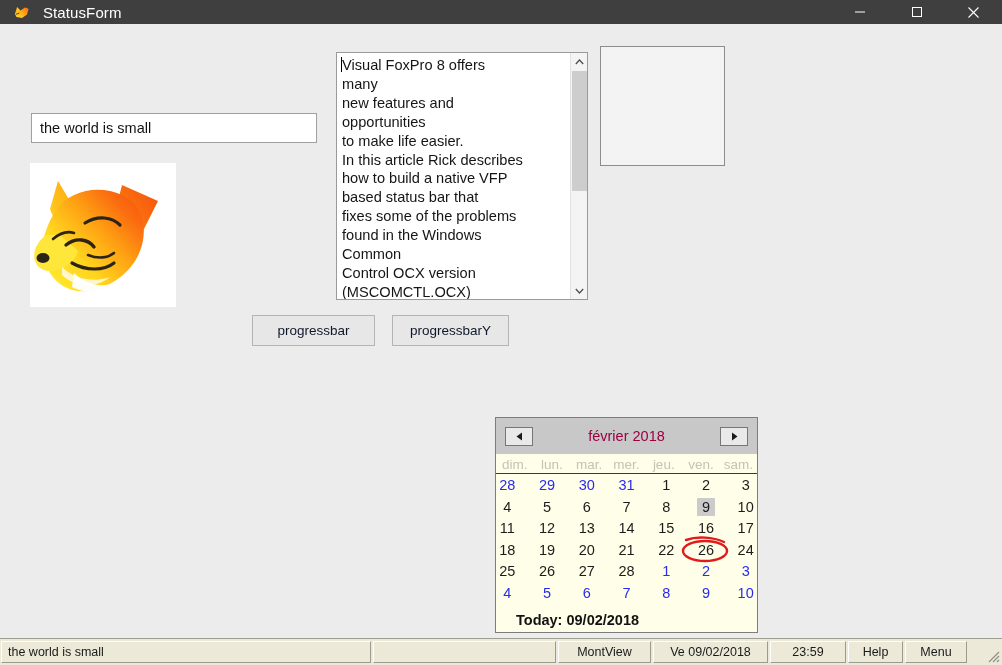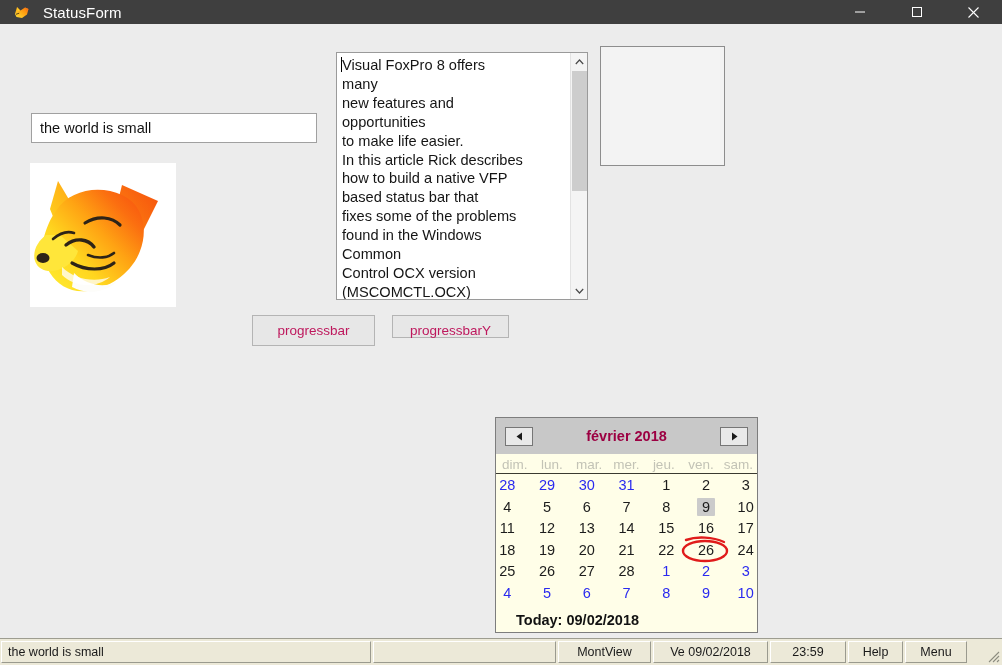--- a/index.html
+++ b/index.html
@@ -133,27 +133,27 @@
     background: #f3f3f3;
     border: 1px solid #8d8d8d;
   }
 
   
   .btn {
     position: absolute;
     background: #e7e7e7;
     border: 1px solid #b4b4b4;
     font-size: 13.5px;
-    color: #be185d;
+    color: #0f172a;
     text-align: center;
     font-family: "Liberation Sans", sans-serif;
     cursor: default;
   }
   .btn-progressbar  { left: 252px; top: 277px; width: 123px; height: 31px; line-height: 29px; }
-  .btn-progressbarY { left: 392px; top: 277px; width: 117px; height: 23px; line-height: 29px; }
+  .btn-progressbarY { left: 392px; top: 277px; width: 117px; height: 31px; line-height: 29px; }
 
   
   .calendar {
     position: absolute;
     left: 495px; top: 379px;
     width: 263px; height: 216px;
     border: 1px solid #7d7d7d;
     background: #fffee8;
     font-family: "Liberation Sans", sans-serif;
     overflow: hidden;
@@ -170,21 +170,21 @@
     border: 1px solid #767676;
     display: flex; align-items: center; justify-content: center;
     font-size: 8px; color: #1a1a1a;
     position: absolute;
   }
   .cal-nav.prev { left: 9px; }
   .cal-nav.next { right: 9px; }
   .cal-title {
     flex: 1 1 auto; text-align: center;
     color: #9c0042;
-    font-weight: bold;
+    font-weight: normal;
     font-size: 14.5px;
   }
   .cal-daynames {
     display: flex;
     height: 20px;
     padding: 0 0;
     border-bottom: 1px solid #3a3a30;
     align-items: flex-end;
   }
   .cal-daynames span {

